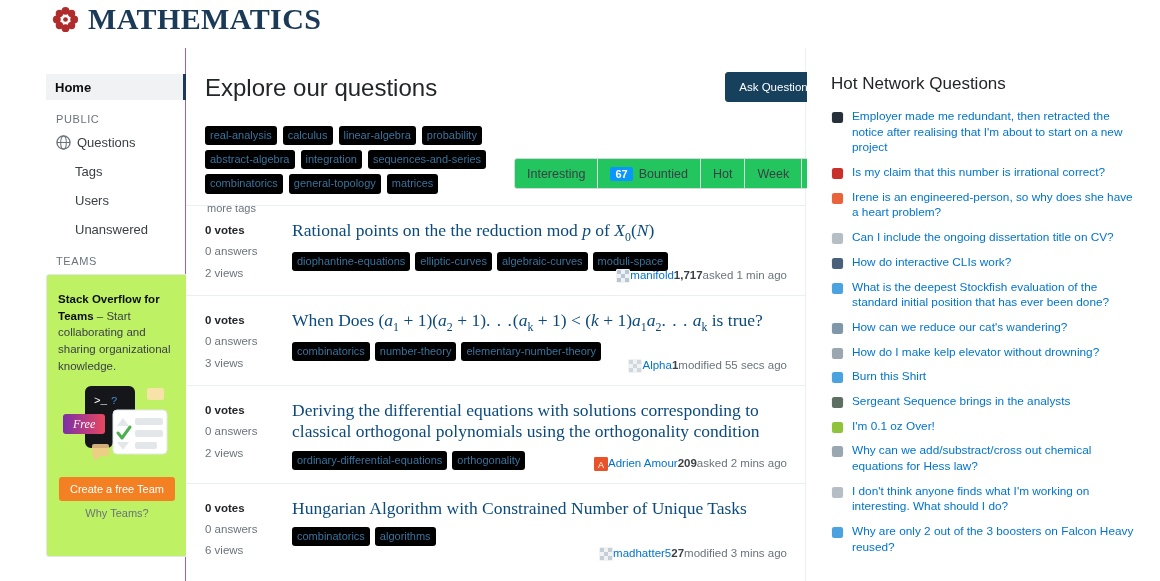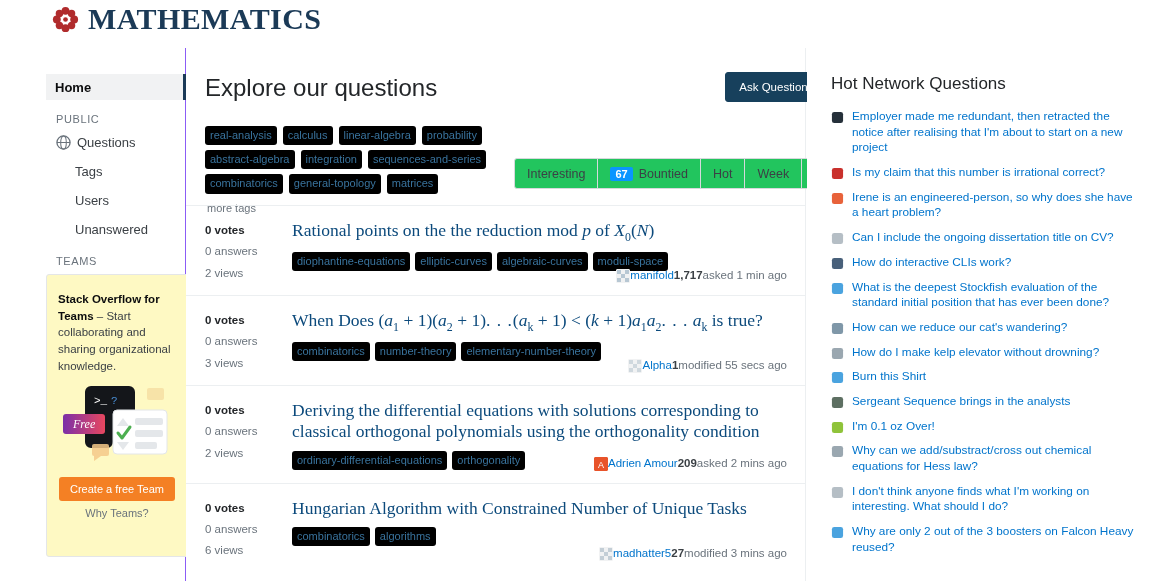--- a/index.html
+++ b/index.html
@@ -58,21 +58,21 @@
   }
   .nav-item.questions { top: 87px; left: 56px; }
   .nav-item.tags      { top: 116px; left: 75px; }
   .nav-item.users     { top: 145px; left: 75px; }
   .nav-item.unans     { top: 174px; left: 75px; }
   .globe-icon { width: 15px; height: 15px; display: block; }
 
   
   .teams-card {
     position: absolute; left: 46px; top: 226px; width: 144px; height: 283px;
-    border: 1px solid #e4e6e8; border-radius: 3px; background: #fef9c3;
+    border: 1px solid #e4e6e8; border-radius: 3px; background: #bef264;
   }
   .teams-copy {
     position: absolute; left: 11px; top: 16px; width: 118px;
     font-size: 11.5px; line-height: 1.45; color: #3b4045;
   }
   .teams-copy b { color: #0c0d0e; }
   .teams-illo { position: absolute; left: 14px; top: 105px; width: 115px; height: 84px; }
   .create-team-btn {
     position: absolute; left: 12px; top: 202px; width: 116px; height: 24px;
     background: #f48024; border: none; border-radius: 3px;

